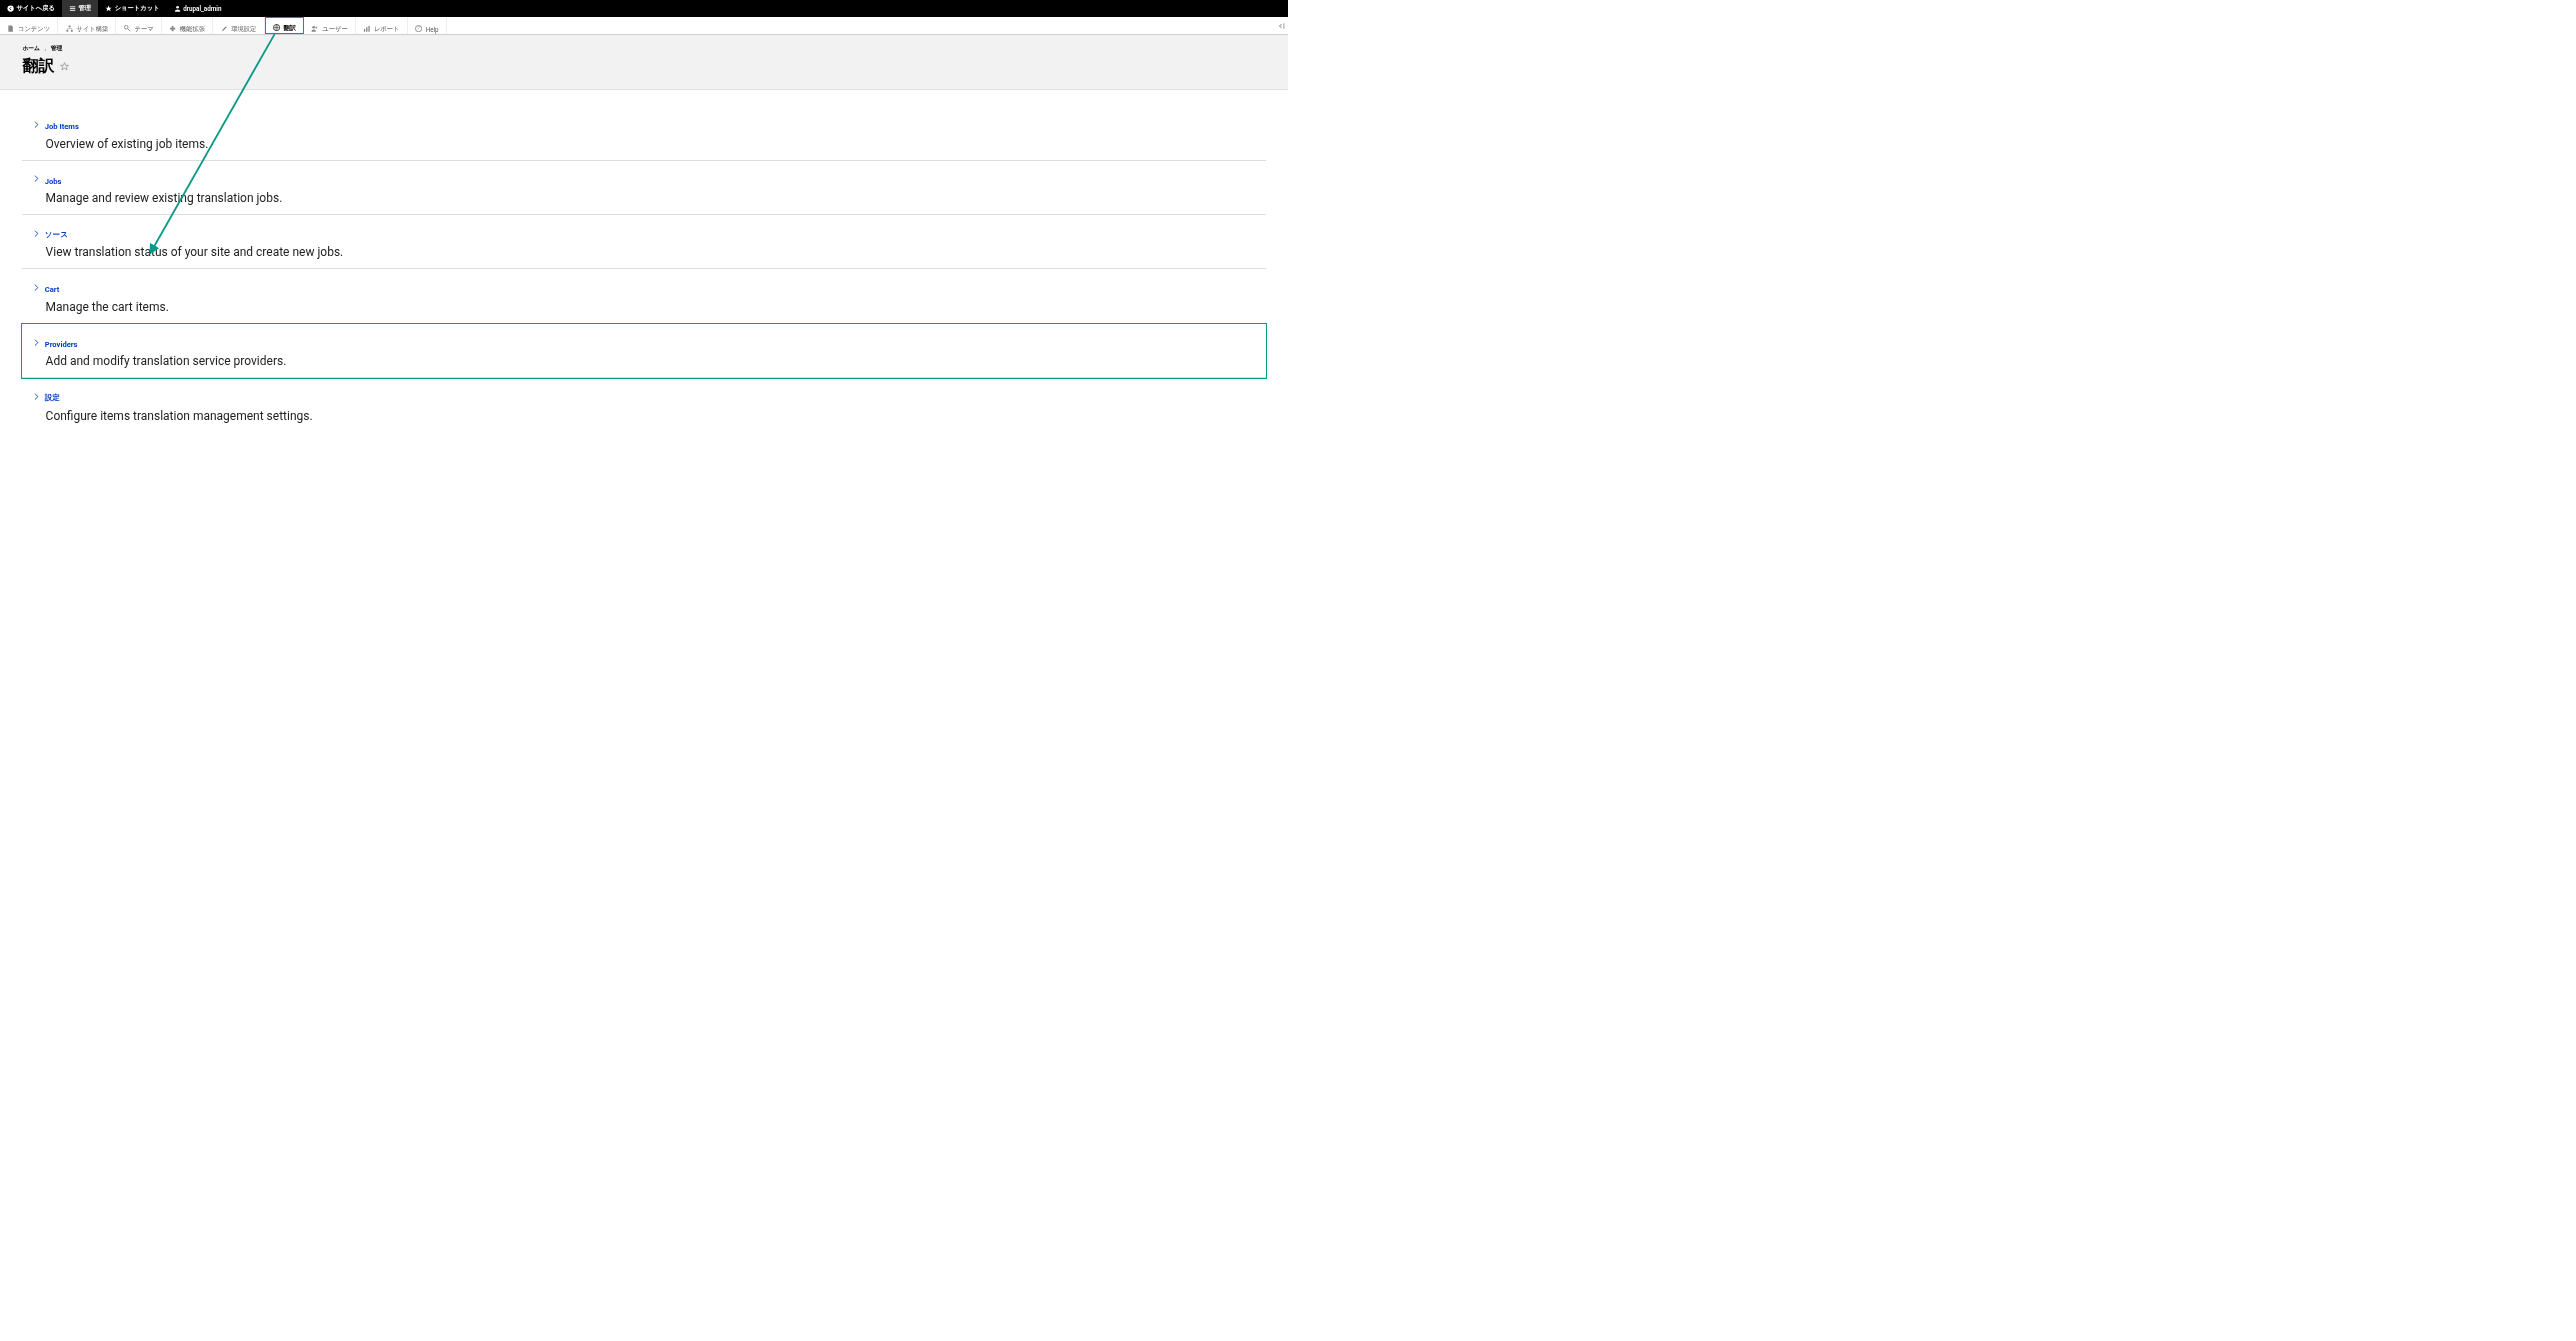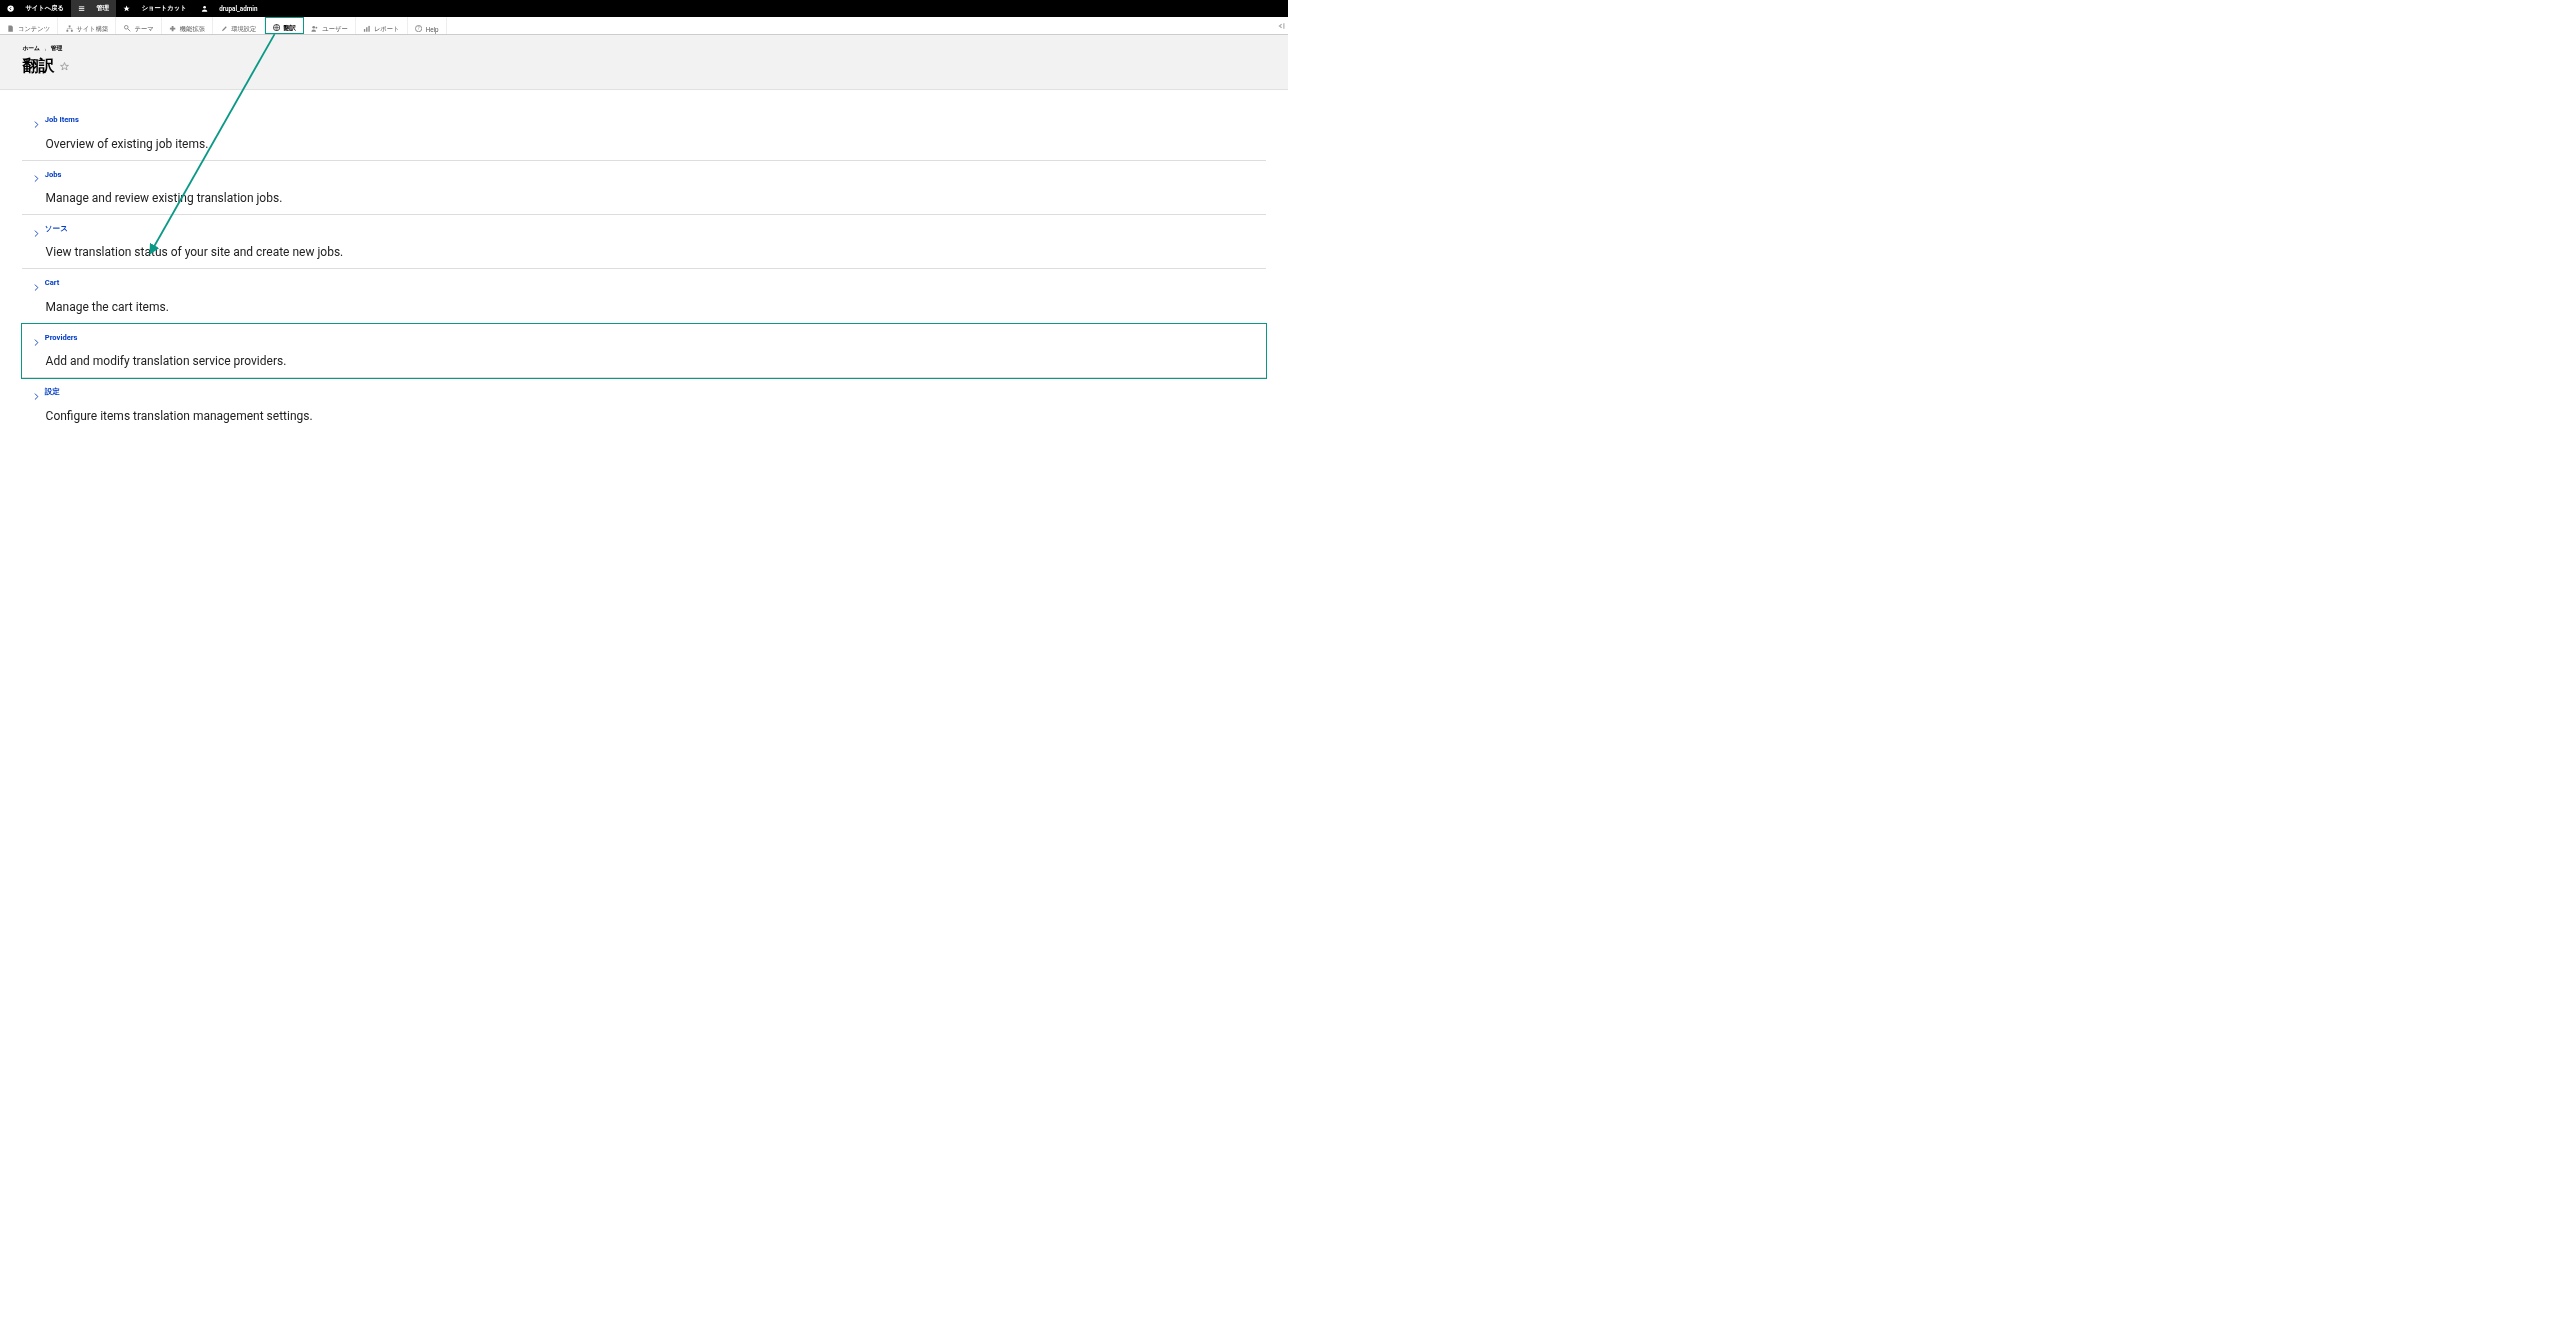--- a/index.html
+++ b/index.html
@@ -1,20 +1,20 @@
 <!DOCTYPE html>
 <html style="font-size:14.3px"><head>
 <meta charset="utf-8">
 <style>
 * { margin: 0; padding: 0; box-sizing: border-box; }
 body { font-family: -apple-system, BlinkMacSystemFont, "Segoe UI", Roboto, sans-serif; background: #fff; width: 1288px; height: 671px; overflow: hidden; position: relative; }
 
 
 .topbar { background: #000; height: 17px; display: flex; align-items: center; color: #fff; font-size: 6.3px; font-weight: 600; }
-.topbar-item { display: flex; align-items: center; gap: 11px; padding: 0 7.2px; height: 100%; cursor: pointer; justify-content: flex-end; }
+.topbar-item { display: flex; align-items: center; gap: 2px; padding: 0 7.2px; height: 100%; cursor: pointer; justify-content: flex-end; }
 .topbar-item.active { background: #333; }
 .topbar-item .icon { width: 7.2px; height: 7.2px; display: flex; align-items: center; justify-content: center; }
 .topbar-item .icon svg { width: 7.2px; height: 7.2px; fill: #fff; }
 
 
 .admin-tabs { background: #fff; height: 18px; display: flex; align-items: stretch; border-bottom: 0.9px solid #ccc; position: relative; }
 .admin-tab { display: flex; align-items: flex-end; gap: 3.6px; padding: 0 7.2px; color: #555; font-size: 6.3px; cursor: pointer; border-right: 0.9px solid #eee; }
 .admin-tab .icon svg { width: 7.2px; height: 7.2px; fill: #888; }
 .admin-tab.highlighted { border: 1.3px solid #0a9986; border-radius: 0; }
 .admin-tab.highlighted span { font-weight: 700; color: #000; }
@@ -29,21 +29,21 @@
 .breadcrumb .sep { color: #666; }
 .page-title-row { display: flex; align-items: center; gap: 5.4px; margin-top: 2.7px; }
 .page-title { font-size: 16px; font-weight: 700; color: #000; }
 .star-icon svg { width: 9px; height: 9px; fill: none; stroke: #999; stroke-width: 1.5; }
 
 
 .content { padding: 16px 22.4px 0 22.4px; }
 .task-list { list-style: none; }
 .task-item { border-bottom: 0.9px solid #ddd; padding: 9px 11.6px 9px 11.6px; position: relative; }
 .task-item:last-child { border-bottom: none; }
-.task-title-row { display: flex; align-items: flex-start; gap: 5.4px; }
+.task-title-row { display: flex; align-items: flex-end; gap: 5.4px; }
 .task-title-row .chev svg { width: 5.4px; height: 7.2px; fill: #003cc5; stroke: #003cc5; stroke-width: 1.5; }
 .task-title { color: #003cc5; font-size: 7.6px; font-weight: 700; text-decoration: none; }
 .task-desc { color: #222; font-size: 12px; margin-top: 5.4px; margin-left: 11.6px; }
 .task-item.highlighted { outline: 1.8px solid #0a9986; outline-offset: -0.9px; }
 
 
 .arrow-svg { position: absolute; left: 0; top: 0; width: 1288px; height: 671px; pointer-events: none; z-index: 10; }
 </style>
 </head>
 <body>

